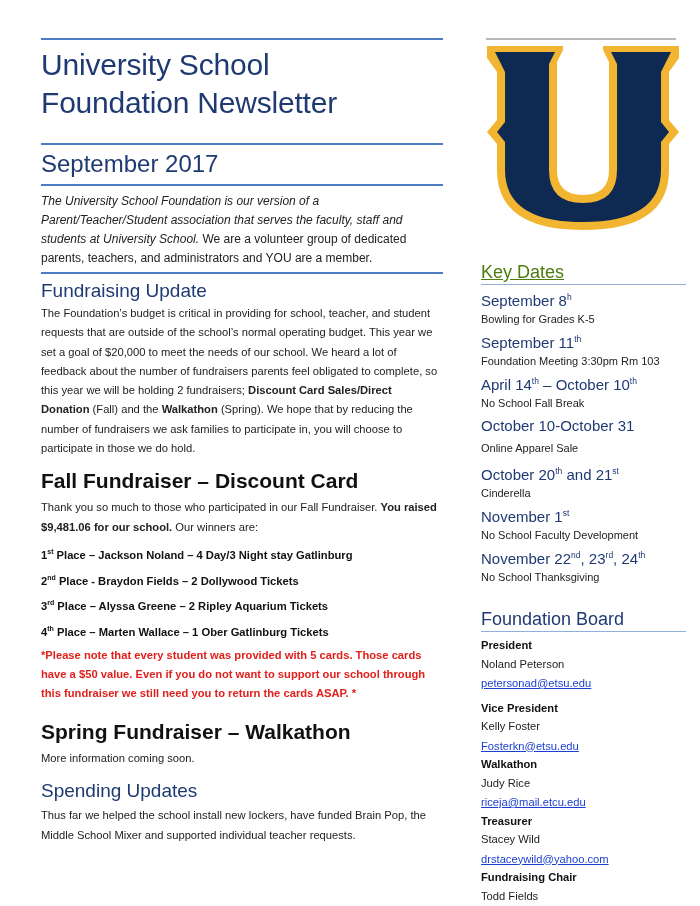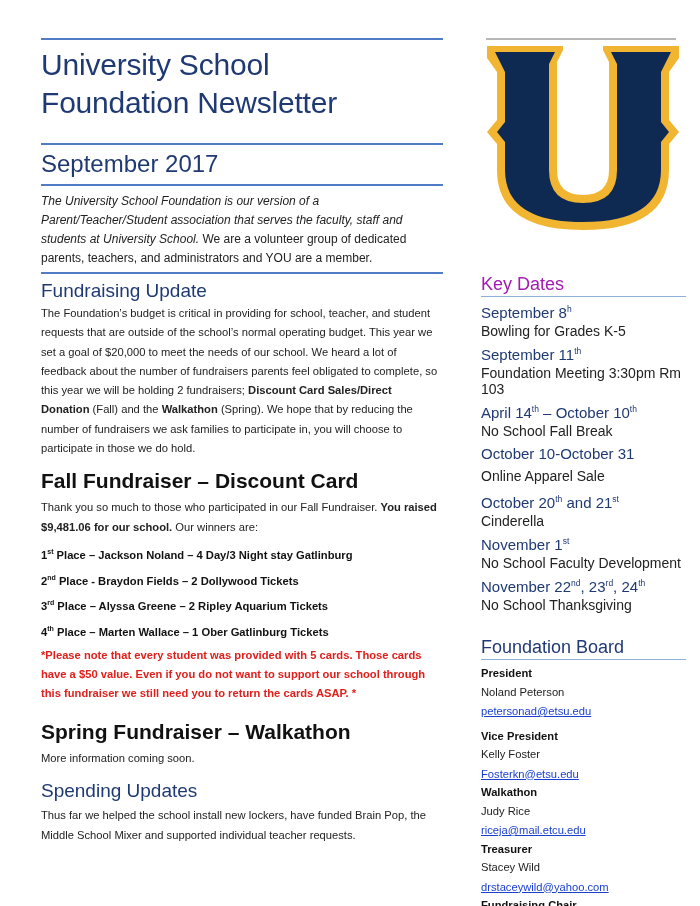--- a/index.html
+++ b/index.html
@@ -23,24 +23,24 @@
   p.body { font-size: 11.2px; line-height: 19.3px; color: #222; }
   h3.sub { font-size: 21px; line-height: 22px; font-weight: bold; color: #111; margin-top: 12px; margin-bottom: 6px; }
   p.winner { font-size: 11.2px; font-weight: bold; line-height: 16px; margin-top: 7px; color: #111; }
   p.winner sup { font-size: 7px; }
   p.red { font-size: 11.2px; line-height: 19px; font-weight: bold; color: #e0201c; margin-top: 6px; }
   b { font-weight: bold; }
 
   .logo { width: 205px; height: 200px; display: block; }
   .logo-rule { height: 2px; background: #b8b8b8; width: 190px; margin-left: 5px; }
 
-  .kd-heading { font-size: 18px; line-height: 24px; color: #a21caf; margin-top: 32px; }
+  .kd-heading { font-size: 18px; line-height: 24px; color: #4d7c0f; margin-top: 20px; text-decoration: underline; }
   .kd-date { font-size: 15px; line-height: 20px; color: #1f3a73; margin-top: 2px; }
   .kd-date sup { font-size: 8.5px; }
-  .kd-desc { font-size: 14px; line-height: 16px; color: #222; }
+  .kd-desc { font-size: 11px; line-height: 16px; color: #222; }
   .kd-date.gap { margin-top: 5px; }
 
   .fb-heading { font-size: 18px; line-height: 24px; color: #1f3a73; margin-top: 22px; }
   .fb-role { font-size: 11.2px; font-weight: bold; line-height: 18.5px; color: #111; }
   .fb-name { font-size: 11.2px; line-height: 18.5px; color: #222; }
   .fb-email { font-size: 11.2px; line-height: 18.5px; color: #1a3fcf; text-decoration: underline; display: inline-block; }
   .fb-block { }
   .fb-block.first { margin-top: 4px; }
   .fb-block.second { margin-top: 6px; }
 </style>

